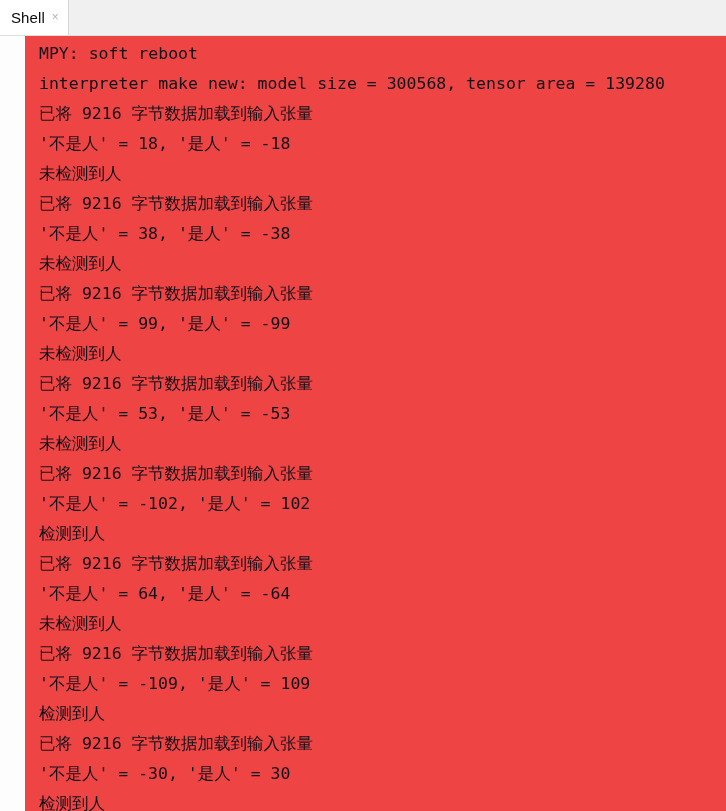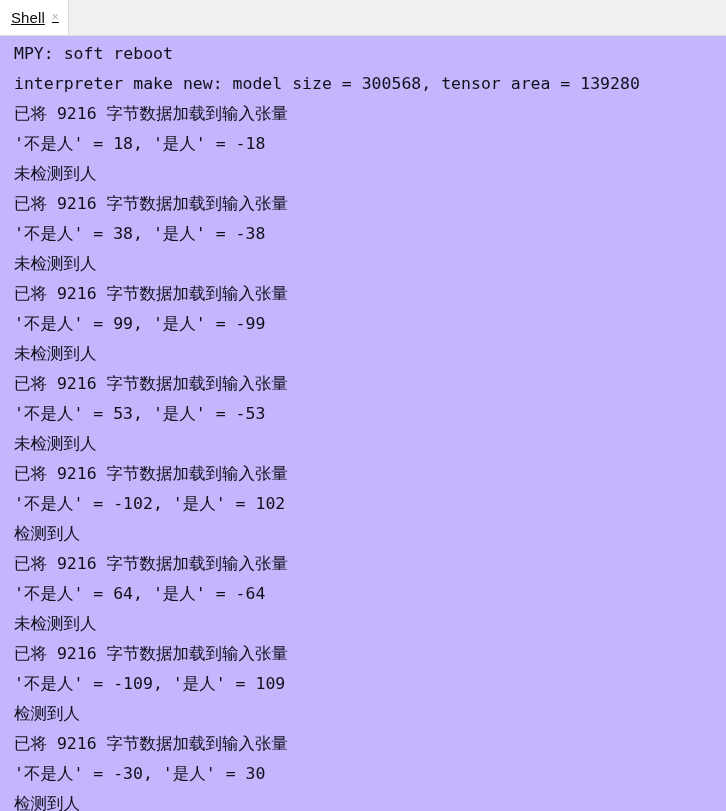--- a/index.html
+++ b/index.html
@@ -28,21 +28,20 @@
   
   .tabbar {
     height: 50px;
     flex: 0 0 35px;
     background: #f0f0f0;
     display: flex;
     align-items: flex-end;
     position: relative;
     box-sizing: border-box;
     border-bottom: 1px solid #dedede;
-    text-decoration: underline;
   }
   .tab {
     display: flex;
     align-items: center;
     padding: 0 9px 0 11px;
     background: #ffffff;
     height: 35px;
     box-sizing: border-box;
     border-right: 1px solid #d6d6d6;
     cursor: default;
@@ -65,25 +64,26 @@
     cursor: pointer;
   }
   .tabbar-filler {
     flex: 1 1 auto;
     background: #f0f0f0;
   }
 
   
   .console {
     flex: 1 1 auto;
-    background: #c4b5fd;
+    background: #ef4444;
     overflow: hidden;
     position: relative;
     padding: 3px 0 0 14px;
     box-sizing: border-box;
+    margin-left: 25px;
   }
   .console-text {
     margin: 0;
     font-family: "DejaVu Sans Mono", "Liberation Mono", monospace;
     font-size: 16.5px;
     line-height: 30px;
     color: #10101a;
     white-space: pre;
     letter-spacing: 0px;
   }

